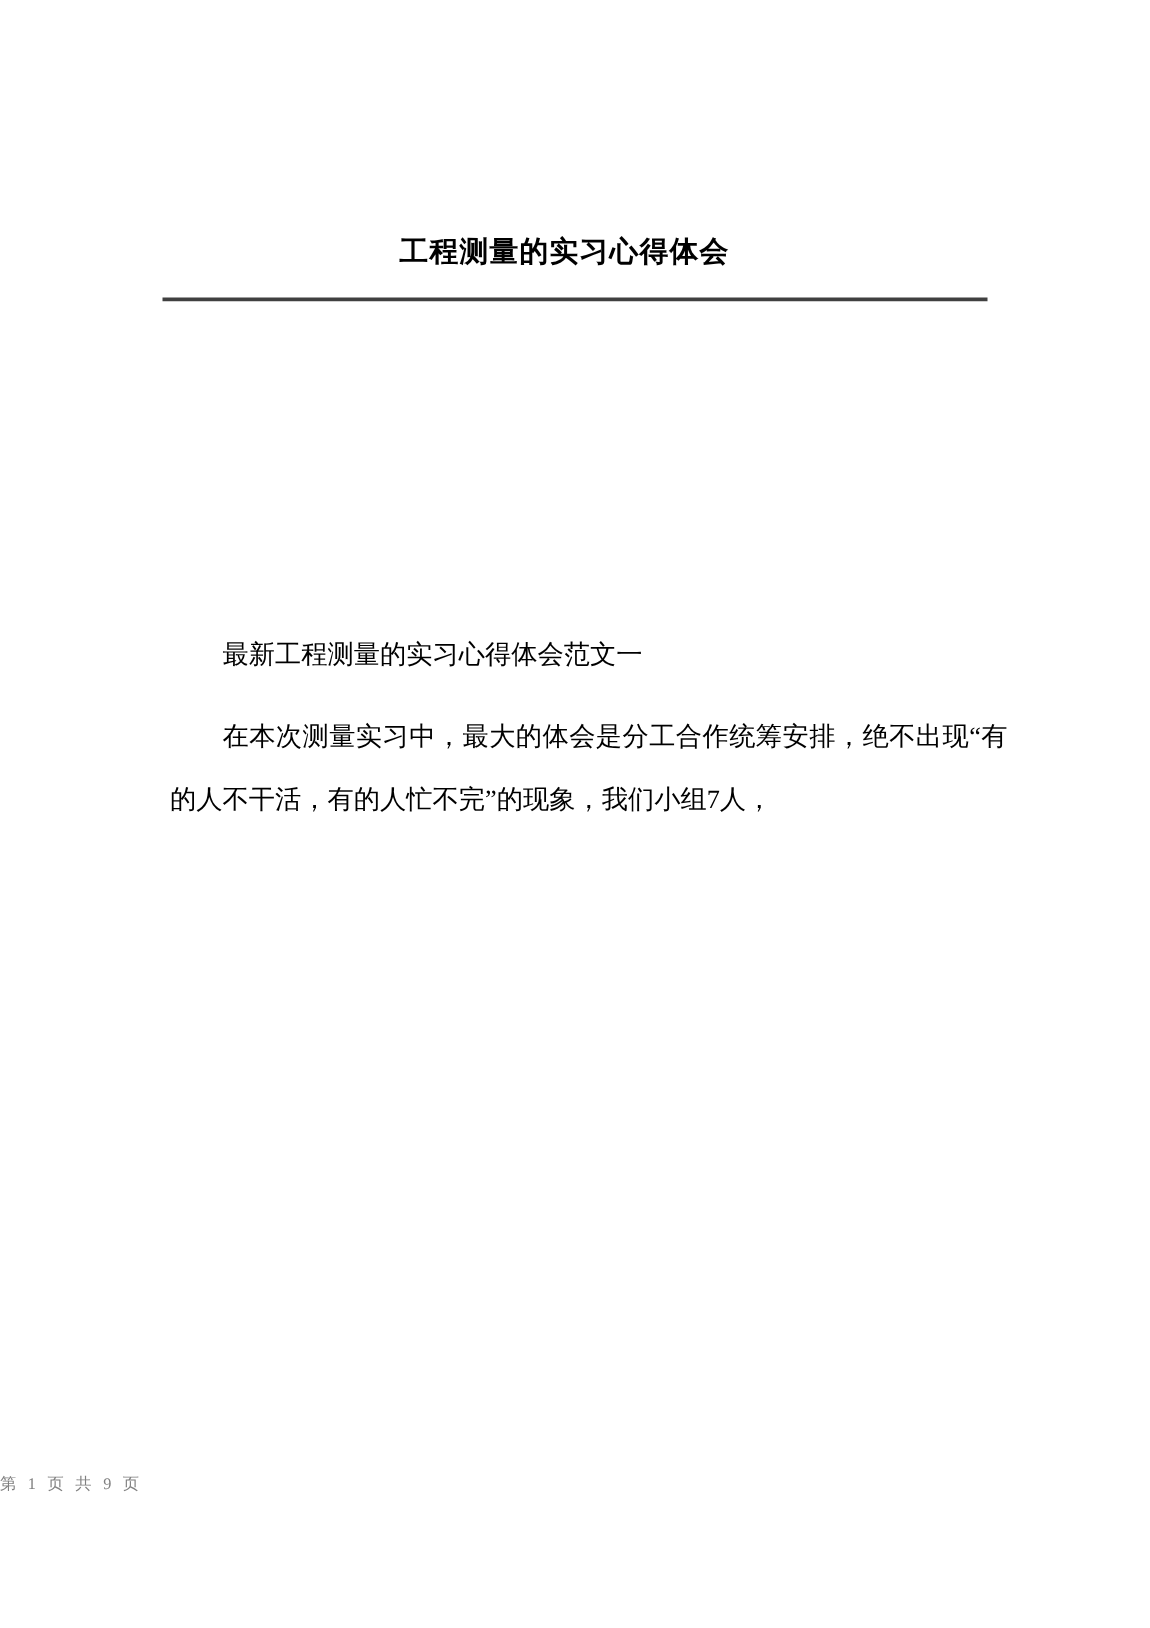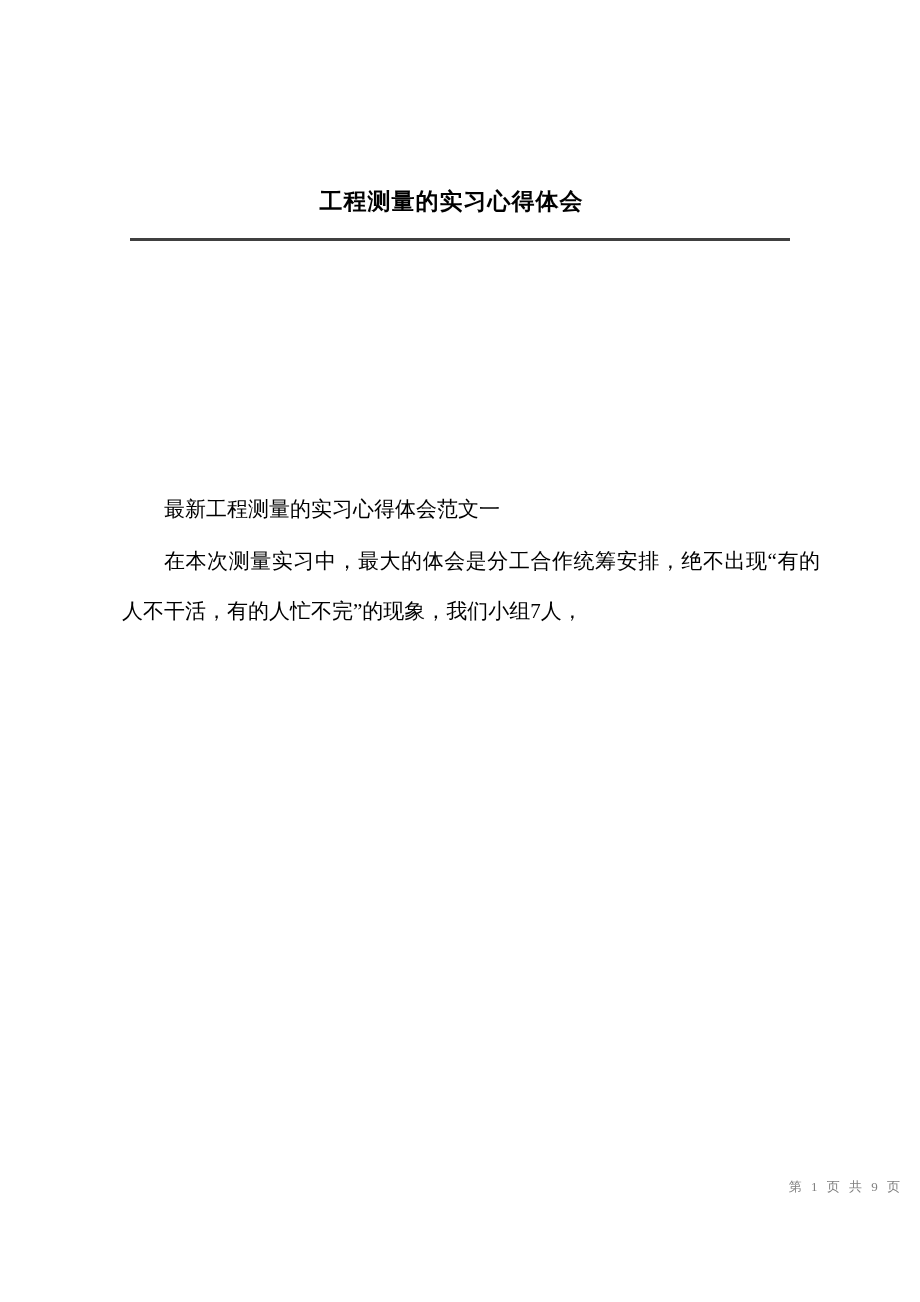--- a/index.html
+++ b/index.html
@@ -41,30 +41,30 @@
     position: absolute;
     top: 482px;
     left: 120px;
     width: 702px;
     font-size: 21px;
     line-height: 50px;
     text-align: justify;
     color: #000000;
   }
   .doc-body p {
-    margin: 2px;
+    margin: 16px;
     padding: 0;
     text-indent: 2em;
   }
   .page-footer {
     position: absolute;
     top: 1178px;
     left: 0;
     width: 100%;
-    text-align: right;
+    text-align: left;
     font-size: 13px;
     color: #808080;
     letter-spacing: 3px;
     font-family: "Liberation Serif", serif;
   }
 </style>
 </head>
 <body>
 
 <div class="page">

